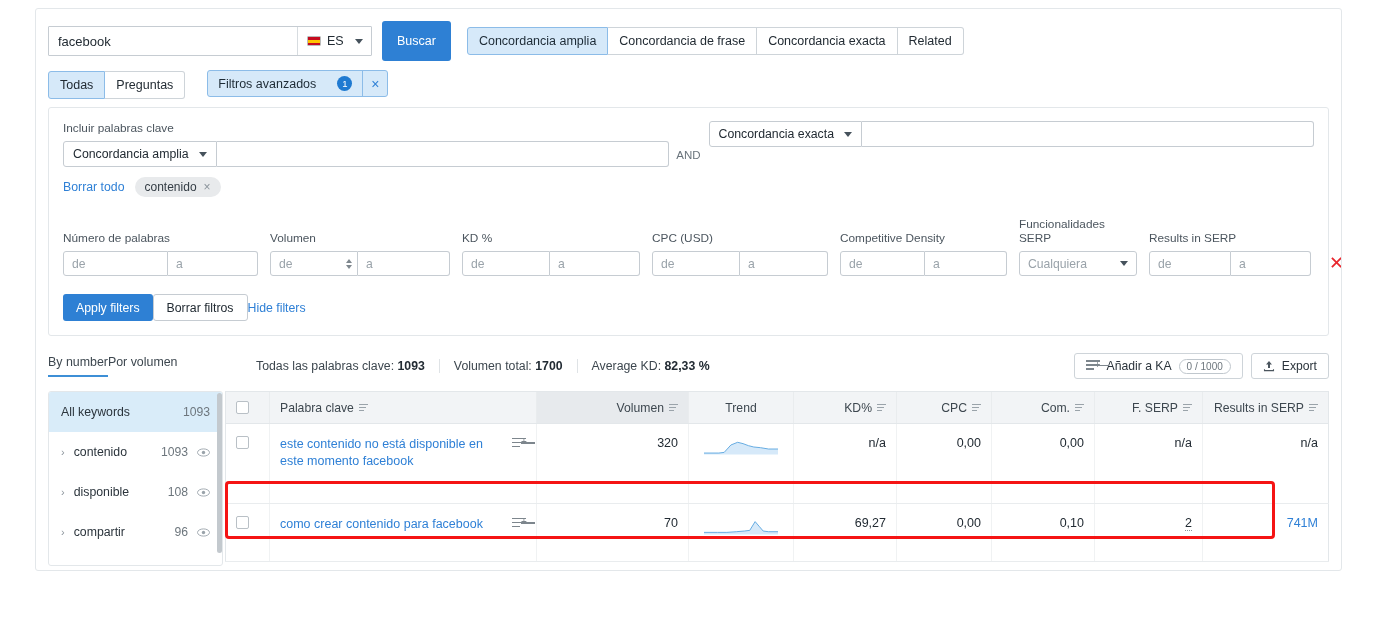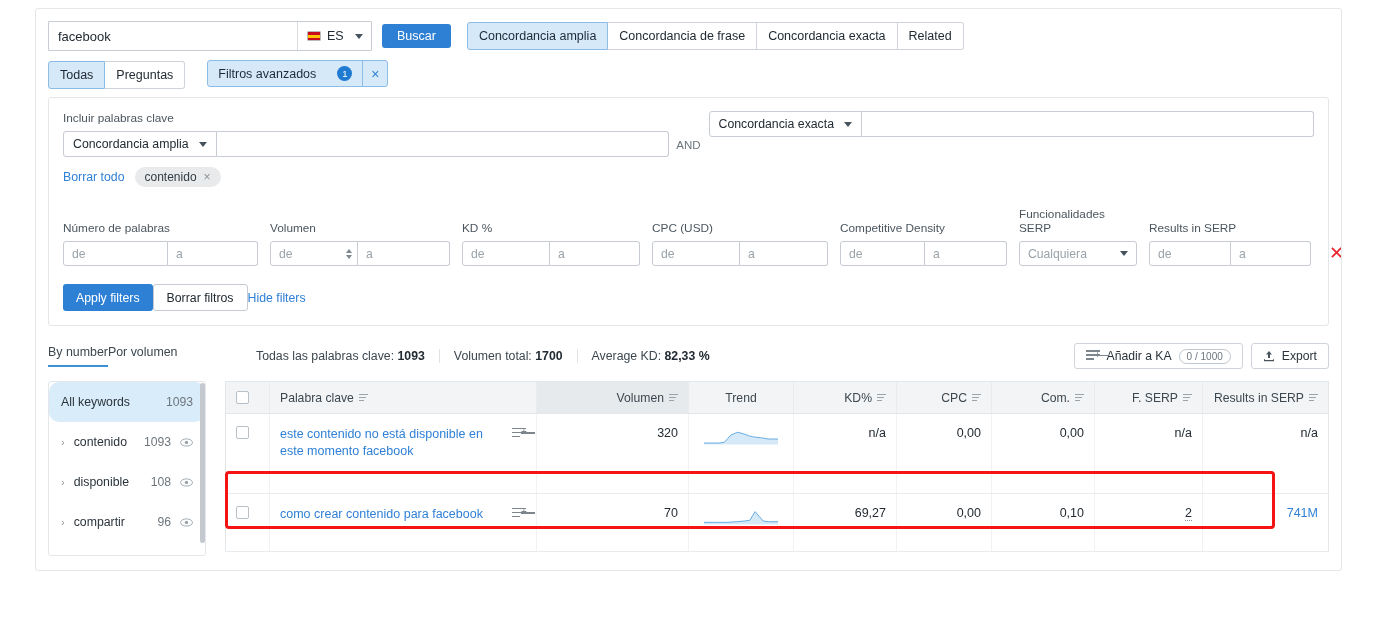--- a/index.html
+++ b/index.html
@@ -31,21 +31,21 @@
     box-sizing:border-box;cursor:pointer;background:#fff;
   }
   .flag{width:14px;height:10px;border-radius:1px;overflow:hidden;display:block;
         border:1px solid #bbb;box-sizing:border-box;}
   .flag i{display:block;height:2.6px;background:#c60b1e;}
   .flag i.mid{height:3.4px;background:#ffc400;}
   .langtxt{font-size:12.5px;color:#222b33;}
   .chev{width:0;height:0;border-left:4.5px solid transparent;border-right:4.5px solid transparent;
         border-top:5.5px solid #46525c;margin-left:auto;}
   .btn-buscar{
-    margin-left:10px;height:24px;padding:0 15px;border:0;border-radius:3px;
+    margin-left:10px;height:40px;padding:0 15px;border:0;border-radius:3px;
     background:#2e80d4;color:#fff;font-size:12.5px;font-family:inherit;cursor:pointer;
   }
   .matchtabs{display:flex;margin-left:16px;height:28px;}
   .matchtabs .mt{
     display:flex;align-items:center;padding:0 11px;border:1px solid #ced4d9;
     border-left:0;background:#fff;color:#222b33;font-size:12.5px;cursor:pointer;
     box-sizing:border-box;height:28px;white-space:nowrap;
   }
   .matchtabs .mt:first-child{border-left:1px solid #ced4d9;border-radius:3px 0 0 3px;}
   .matchtabs .mt:last-child{border-radius:0 3px 3px 0;}
@@ -156,33 +156,33 @@
   }
   .pill{
     border:1px solid #c0c7cd;border-radius:10px;font-size:10px;color:#6d767d;padding:1px 7px;
   }
   
   .results{display:flex;padding:10px 12px 0 12px;}
   .sidecol{width:205px;position:relative;}
   .sidelist{border:1px solid #e3e7ea;border-radius:3px;overflow:hidden;height:175px;box-sizing:border-box;}
   .sideitem{
     display:flex;align-items:center;height:40px;padding:0 12px;font-size:12.3px;
-    color:#2b343c;cursor:pointer;box-sizing:border-box;border-radius:10px;
+    color:#2b343c;cursor:pointer;box-sizing:border-box;
   }
   .sideitem.head{background:#d9ecf9;}
   .sideitem .caret{color:#8c959c;font-size:11px;margin-right:9px;}
   .sideitem .nm{flex:1;}
   .sideitem .ct{color:#6d767d;font-size:12.2px;}
   .eye{
     margin-left:9px;width:13px;height:13px;display:inline-flex;align-items:center;justify-content:center;
   }
   .sbar{
     position:absolute;right:1px;top:2px;width:5px;height:160px;background:#c3c9ce;border-radius:3px;
   }
-  .tablewrap{flex:1;margin-left:19px;position:relative;}
+  .tablewrap{flex:1;margin-left:2px;position:relative;}
   table{width:100%;border-collapse:collapse;table-layout:fixed;}
   thead th{
     background:#f2f4f6;border-top:1px solid #e3e7ea;border-bottom:1px solid #e3e7ea;
     border-left:1px solid #e9ecee;
     height:32px;font-weight:normal;font-size:12.2px;color:#3d474f;
     padding:0 10px;box-sizing:border-box;vertical-align:middle;
   }
   thead th:first-child{border-left:1px solid #e3e7ea;}
   thead th:last-child{border-right:1px solid #e3e7ea;}
   thead th.volcol{background:#e7eaed;}

